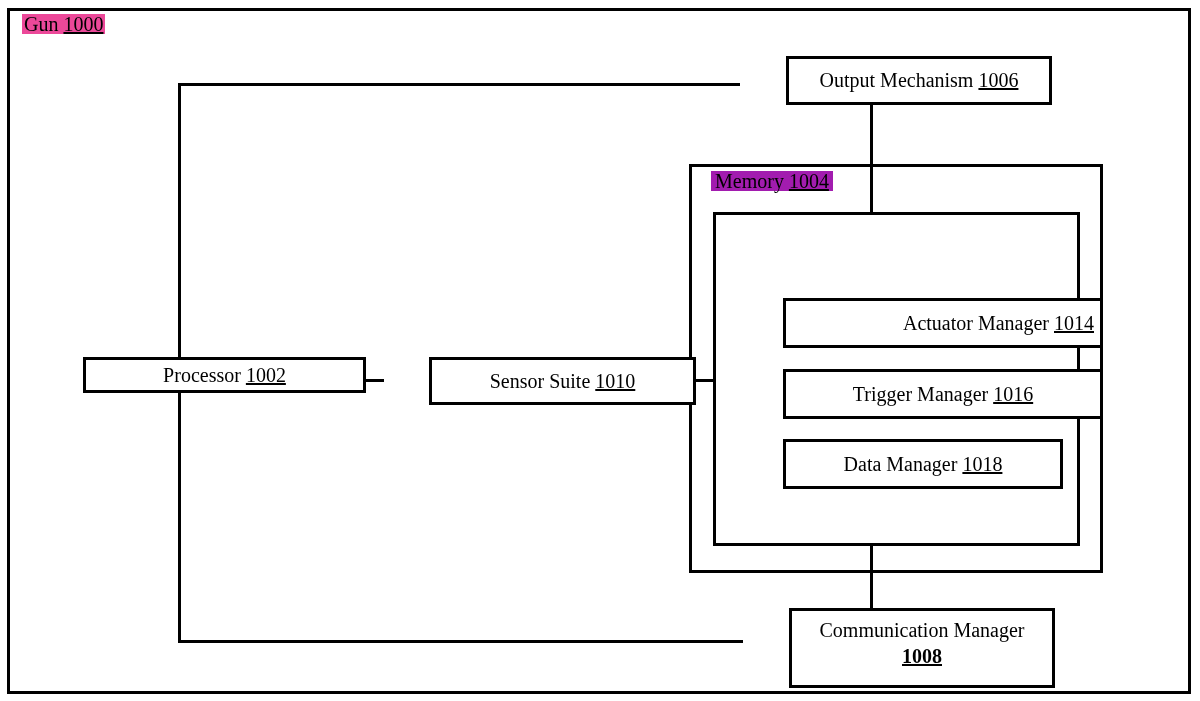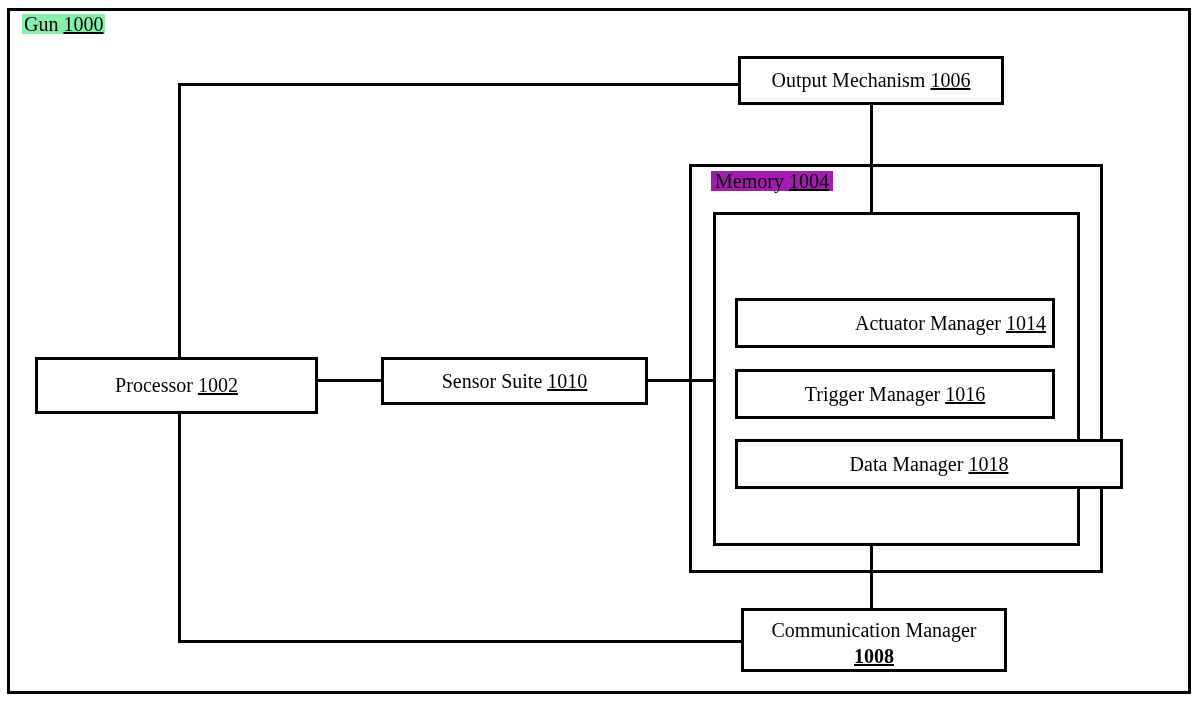--- a/index.html
+++ b/index.html
@@ -34,21 +34,21 @@
     border: 3px solid #000000;
     background: transparent;
     z-index: 0;
   }
   .frame-label {
     position: absolute;
     z-index: 4;
     font-size: 20px;
     line-height: 1;
     white-space: nowrap;
-    background: #86efac;
+    background: #ec4899;
     padding: 0 2px;
   }
 
   
   .container-box {
     position: absolute;
     box-sizing: border-box;
     border: 3px solid #000000;
     background: #ffffff;
     z-index: 2;
@@ -68,20 +68,21 @@
     border: 3px solid #000000;
     background: #ffffff;
     display: flex;
     align-items: center;
     justify-content: center;
     text-align: center;
     font-size: 20px;
     line-height: 1.25;
     z-index: 3;
     padding: 0 6px;
+    margin-left: 48px;
   }
   .box.two-line { line-height: 1.3; }
 
   .ref { text-decoration: underline; }
 </style>
 </head>
 <body>
 
 <div id="figure">
 
@@ -109,34 +110,34 @@
   <div class="container-box" style="left:713px; top:212px; width:367px; height:334px; background:#ffffff;"></div>
 
   <div class="box" style="left:735px; top:298px; width:320px; height:50px;justify-content:flex-end;">
     <span><span>Actuator Manager</span>&nbsp;<span class="ref">1014</span></span>
   </div>
 
   <div class="box" style="left:735px; top:369px; width:320px; height:50px;">
     <span><span>Trigger Manager</span>&nbsp;<span class="ref">1016</span></span>
   </div>
 
-  <div class="box" style="left:735px; top:439px; width:388px; height:50px;">
+  <div class="box" style="left:735px; top:439px; width:280px; height:50px;">
     <span><span>Data Manager</span>&nbsp;<span class="ref">1018</span></span>
   </div>
 
   <div class="box" style="left:738px; top:56px; width:266px; height:49px;">
     <span><span>Output Mechanism</span>&nbsp;<span class="ref">1006</span></span>
   </div>
 
-  <div class="box" style="left:35px; top:357px; width:283px; height:57px;">
+  <div class="box" style="left:35px; top:357px; width:283px; height:36px;">
     <span><span>Processor</span>&nbsp;<span class="ref">1002</span></span>
   </div>
 
   <div class="box" style="left:381px; top:357px; width:267px; height:48px;">
     <span><span>Sensor Suite</span>&nbsp;<span class="ref">1010</span></span>
   </div>
 
-  <div class="box two-line" style="left:741px; top:608px; width:266px; height:64px; display:block; padding-top:6px;">
+  <div class="box two-line" style="left:741px; top:608px; width:266px; height:80px; display:block; padding-top:6px;">
     <div style="text-align:center;"><span>Communication Manager</span></div>
     <div style="text-align:center;font-weight:bold;"><span class="ref">1008</span></div>
   </div>
 
 </div>
 
 </body></html>

